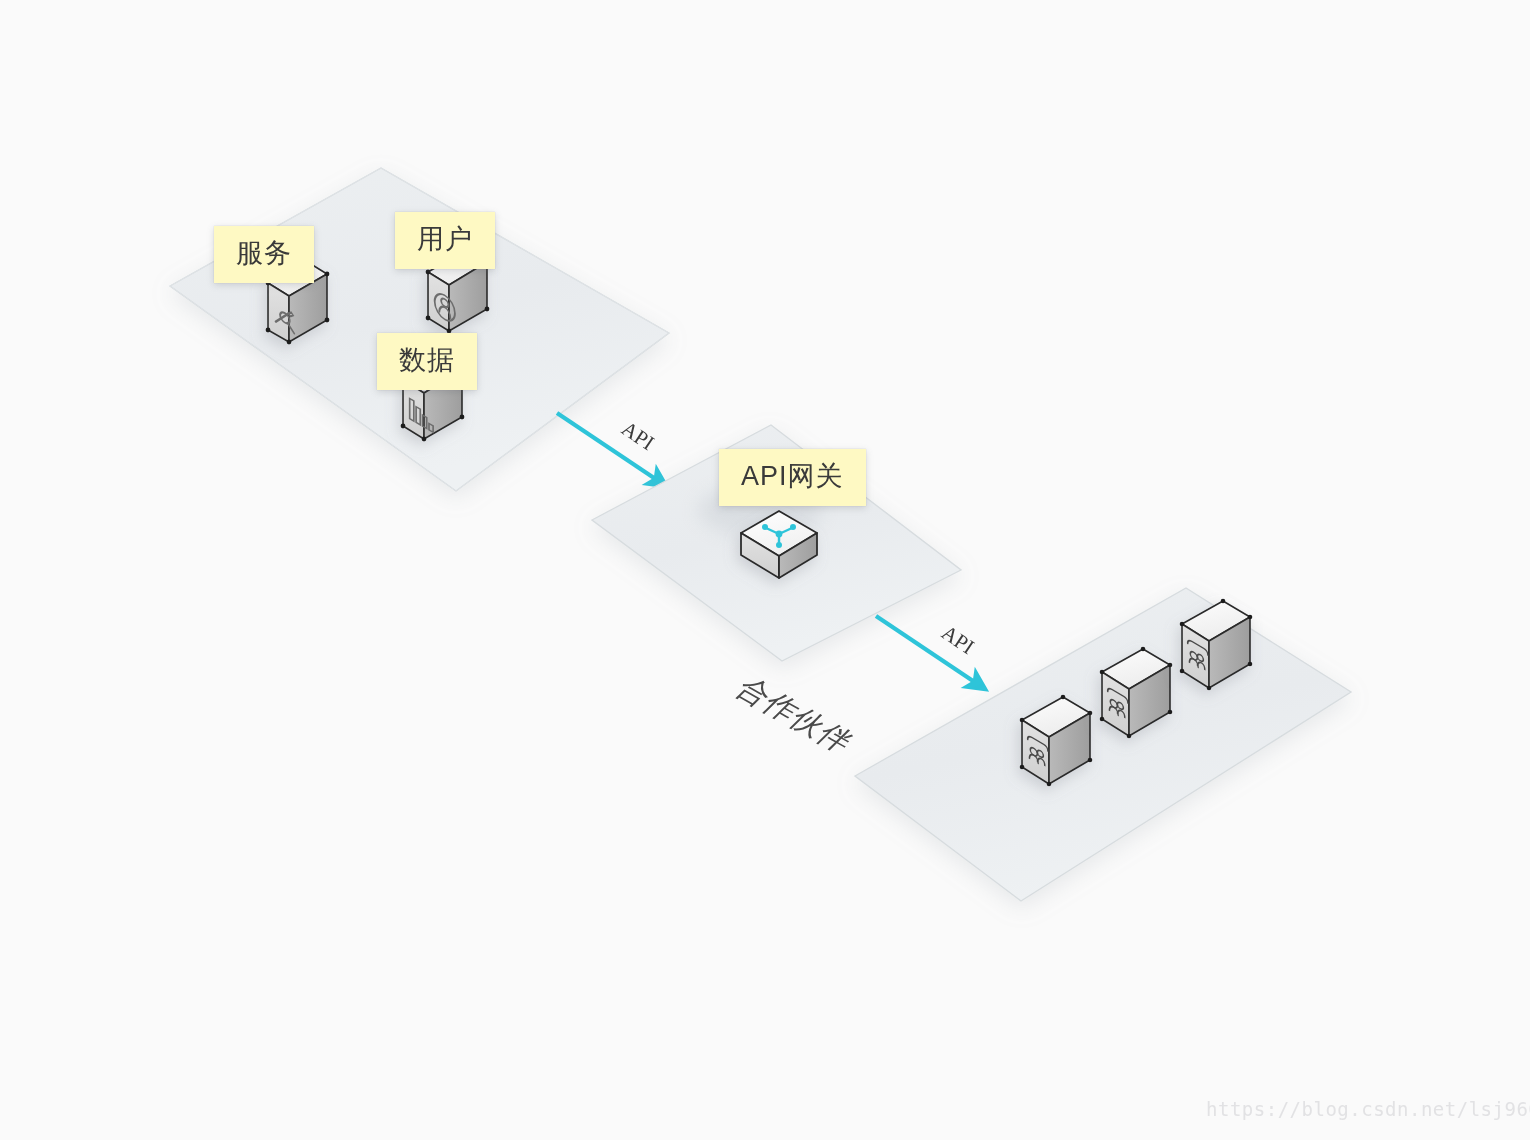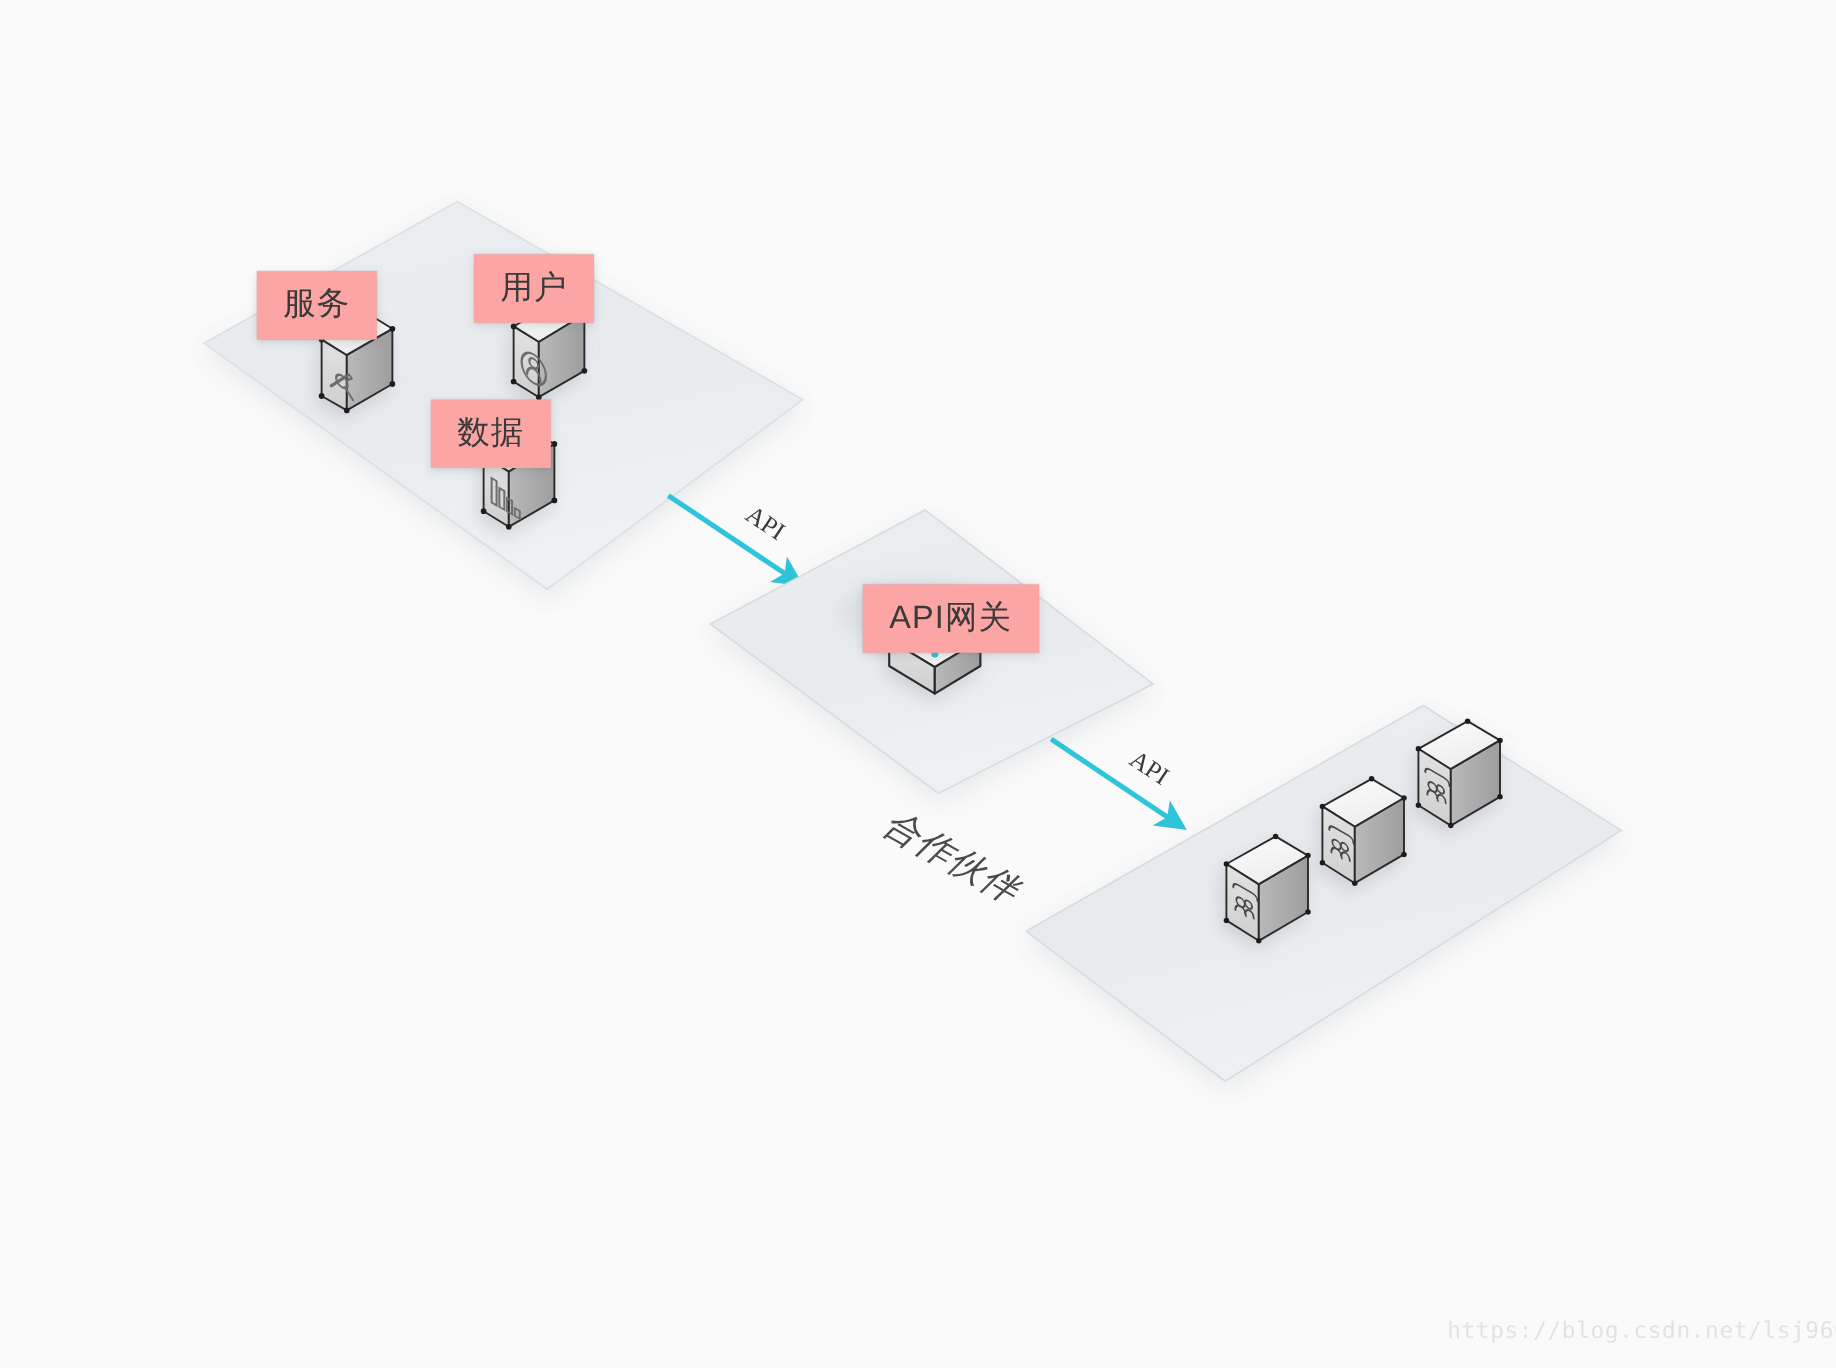--- a/index.html
+++ b/index.html
@@ -16,34 +16,34 @@
     font-family: "Liberation Sans", sans-serif;
   }
   #scene {
     position: absolute;
     inset: 0;
     width: 1530px;
     height: 1140px;
   }
   .label-box {
     position: absolute;
-    background: #fca5a5;
+    background: #fef9c3;
     color: #3a3a3a;
     font-size: 27px;
     line-height: 1;
     letter-spacing: 1px;
     padding: 14px 22px 16px 22px;
     white-space: nowrap;
     box-shadow: 0 2px 7px rgba(90,95,105,0.22), 0 0 1px rgba(120,125,135,0.35);
     text-align: center;
   }
   .label-svc  { left: 214px; top: 226px; }
   .label-usr  { left: 395px; top: 212px; text-align: center; }
-  .label-dat  { left: 359px; top: 333px; }
-  .label-gw   { left: 719px; top: 487px; }
+  .label-dat  { left: 377px; top: 333px; }
+  .label-gw   { left: 719px; top: 449px; }
   .watermark {
     position: absolute;
     left: 1206px;
     top: 1098px;
     font-family: "DejaVu Sans Mono", "Liberation Mono", monospace;
     font-size: 19px;
     color: #e2e2e4;
     letter-spacing: 0.5px;
     white-space: nowrap;
   }

